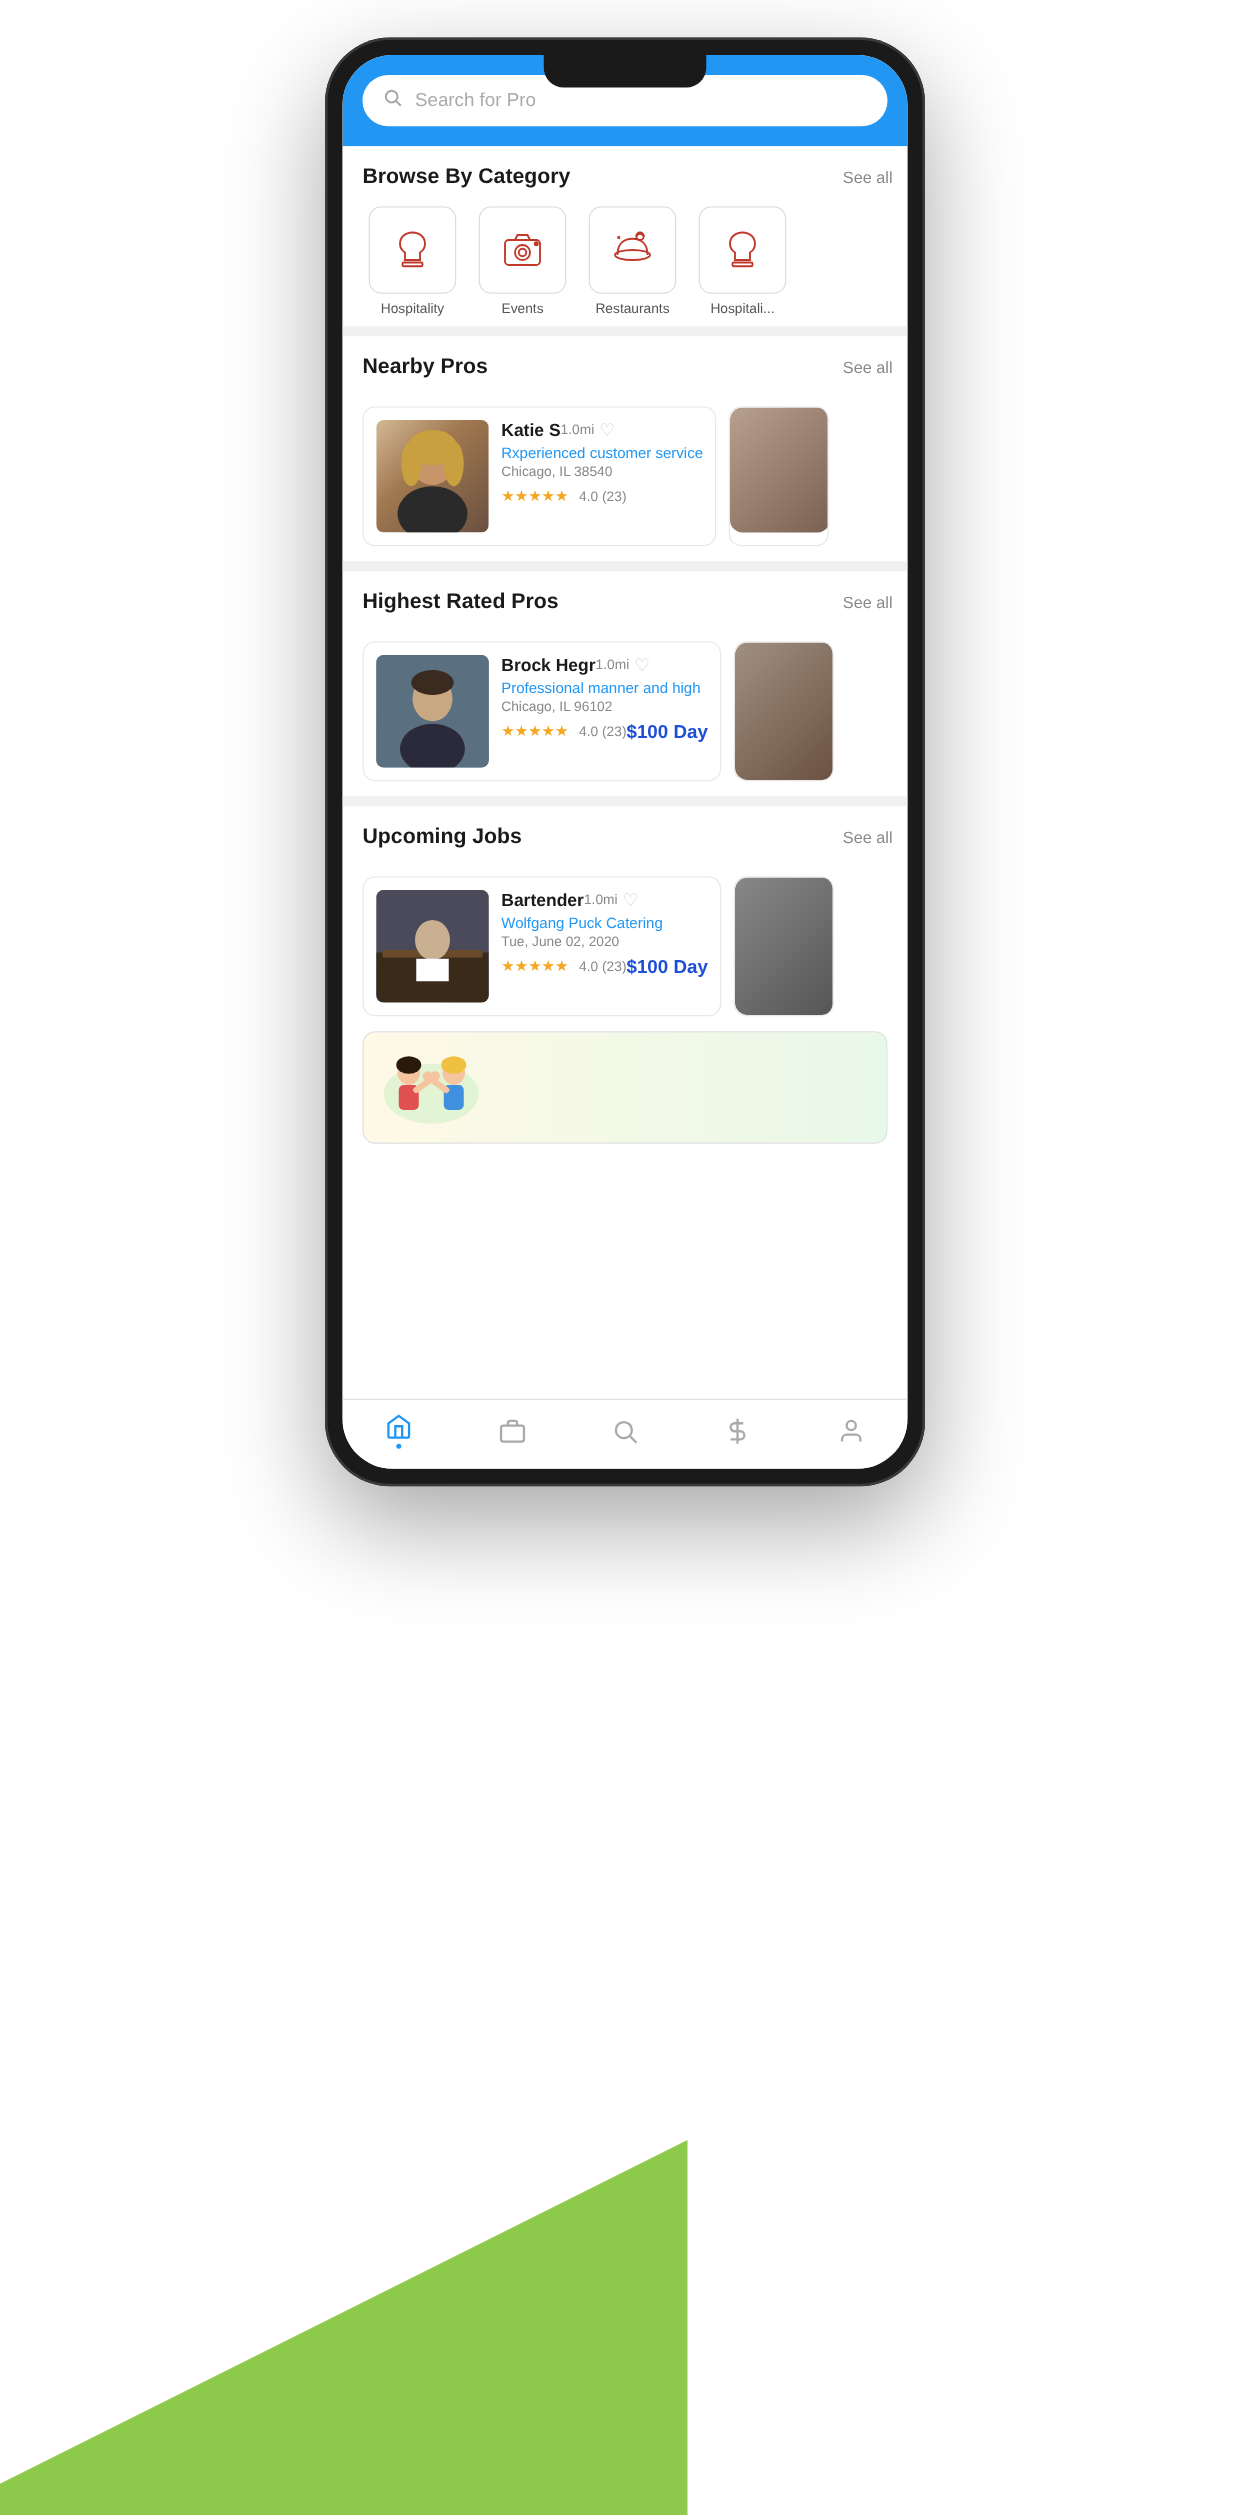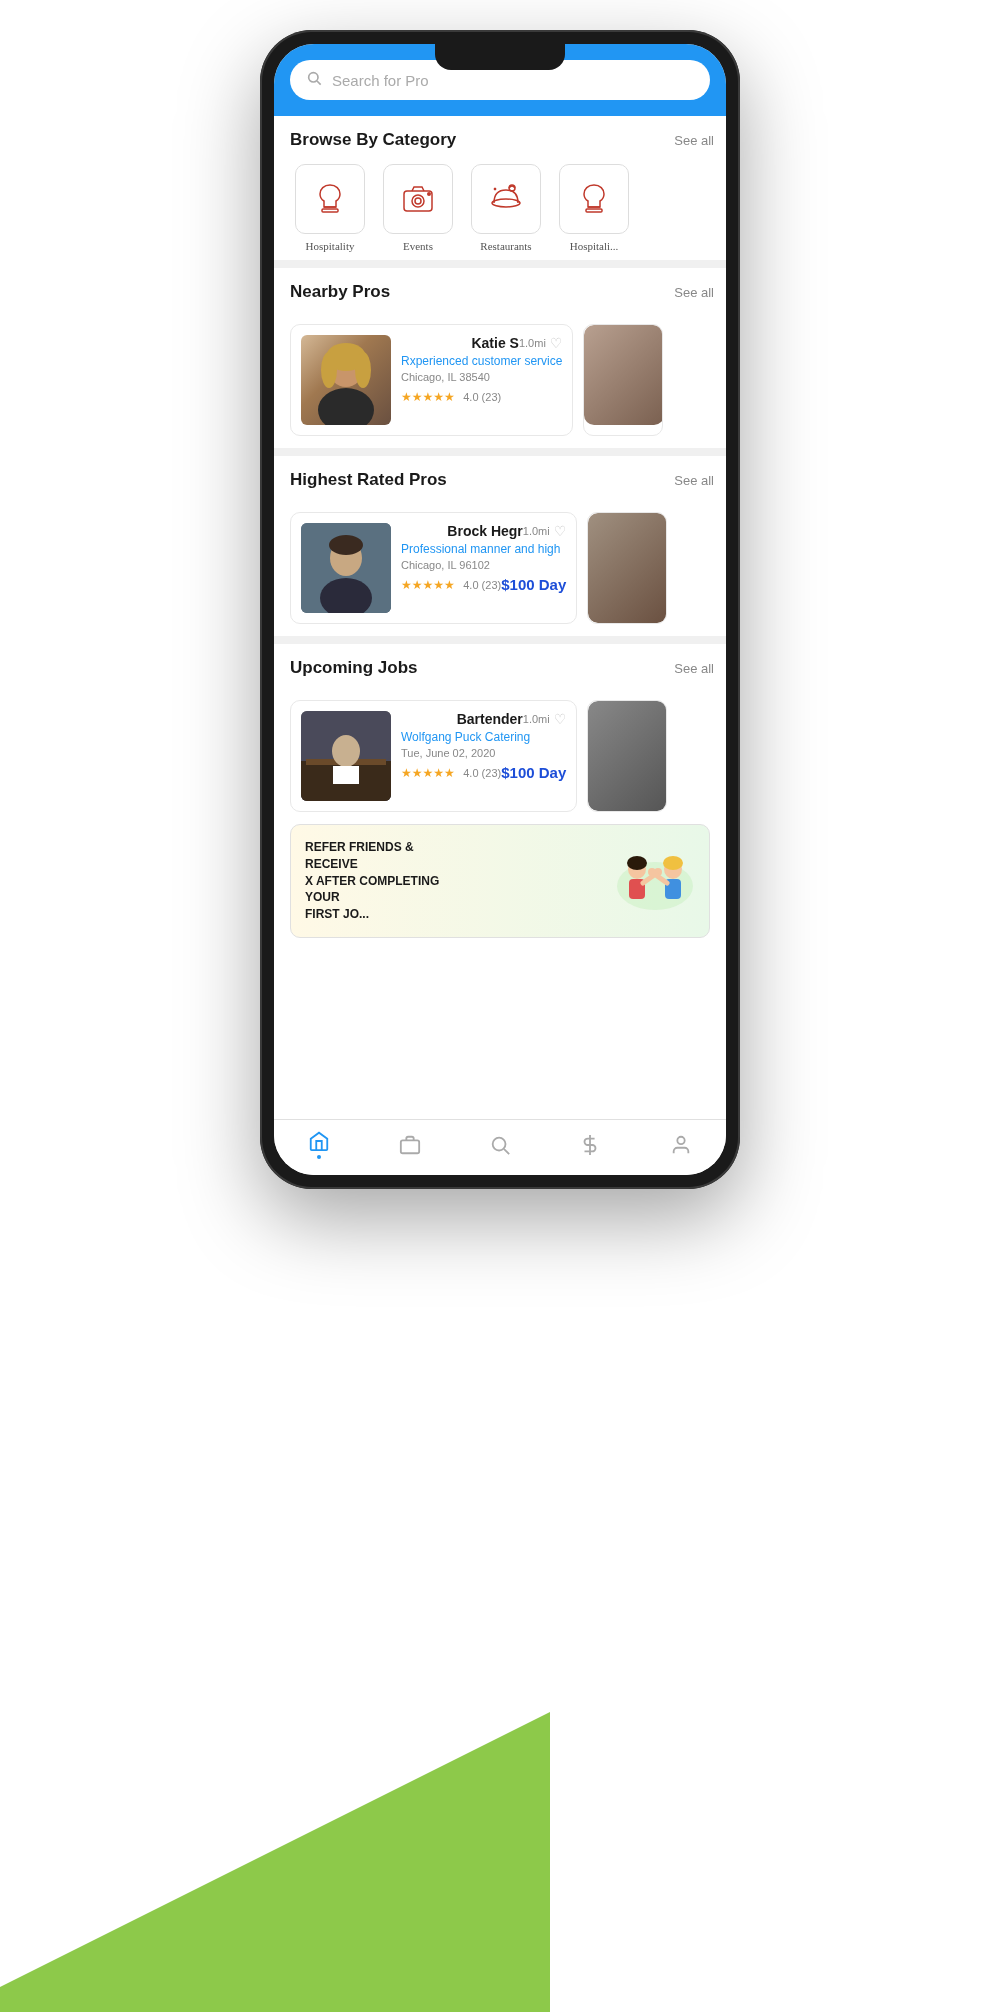--- a/index.html
+++ b/index.html
@@ -120,21 +120,20 @@
       border-radius: 10px;
       display: flex;
       align-items: center;
       justify-content: center;
     }
 
     .category-label {
       font-size: 11px;
       color: #555;
       text-align: left;
-      font-family: Liberation Serif, serif;
     }
 
     
     .pros-row {
       display: flex;
       gap: 10px;
       overflow: hidden;
       padding: 0 16px 12px 16px;
     }
 
@@ -171,21 +170,21 @@
     .pro-photo-bartender {
       background: linear-gradient(135deg, #888 0%, #555 100%);
     }
 
     .pro-info {
       flex: 1;
     }
 
     .pro-name-row {
       display: flex;
-      justify-content: flex-end;
+      justify-content: flex-start;
       align-items: flex-start;
     }
 
     .pro-name {
       font-size: 14px;
       font-weight: 700;
       color: #1a1a1a;
     }
 
     .pro-distance {
@@ -595,25 +594,20 @@
               </div>
             </div>
           </div>
 
           <div class="pro-card pro-card-partial">
             <div style="width:80px;height:110px;background:linear-gradient(135deg,#888 0%,#555 100%);overflow:hidden;border-radius:10px;"></div>
           </div>
         </div>
 
         <div class="refer-banner">
-          <div>
-            <div class="refer-text">REFER FRIENDS &amp; RECEIVE</div>
-            <div class="refer-text">X AFTER COMPLETING YOUR</div>
-            <div class="refer-text">FIRST JO...</div>
-          </div>
           <div class="refer-illustration">
             
             <svg width="80" height="60" viewBox="0 0 80 60">
 
               <ellipse cx="40" cy="35" rx="38" ry="24" fill="#c8f0c0" opacity="0.5"></ellipse>
 
               <ellipse cx="22" cy="18" rx="9" ry="10" fill="#f5c5a0"></ellipse>
               <ellipse cx="22" cy="12" rx="10" ry="7" fill="#2a1a0a"></ellipse>
               <rect x="14" y="28" width="16" height="20" rx="4" fill="#e05050"></rect>
 

